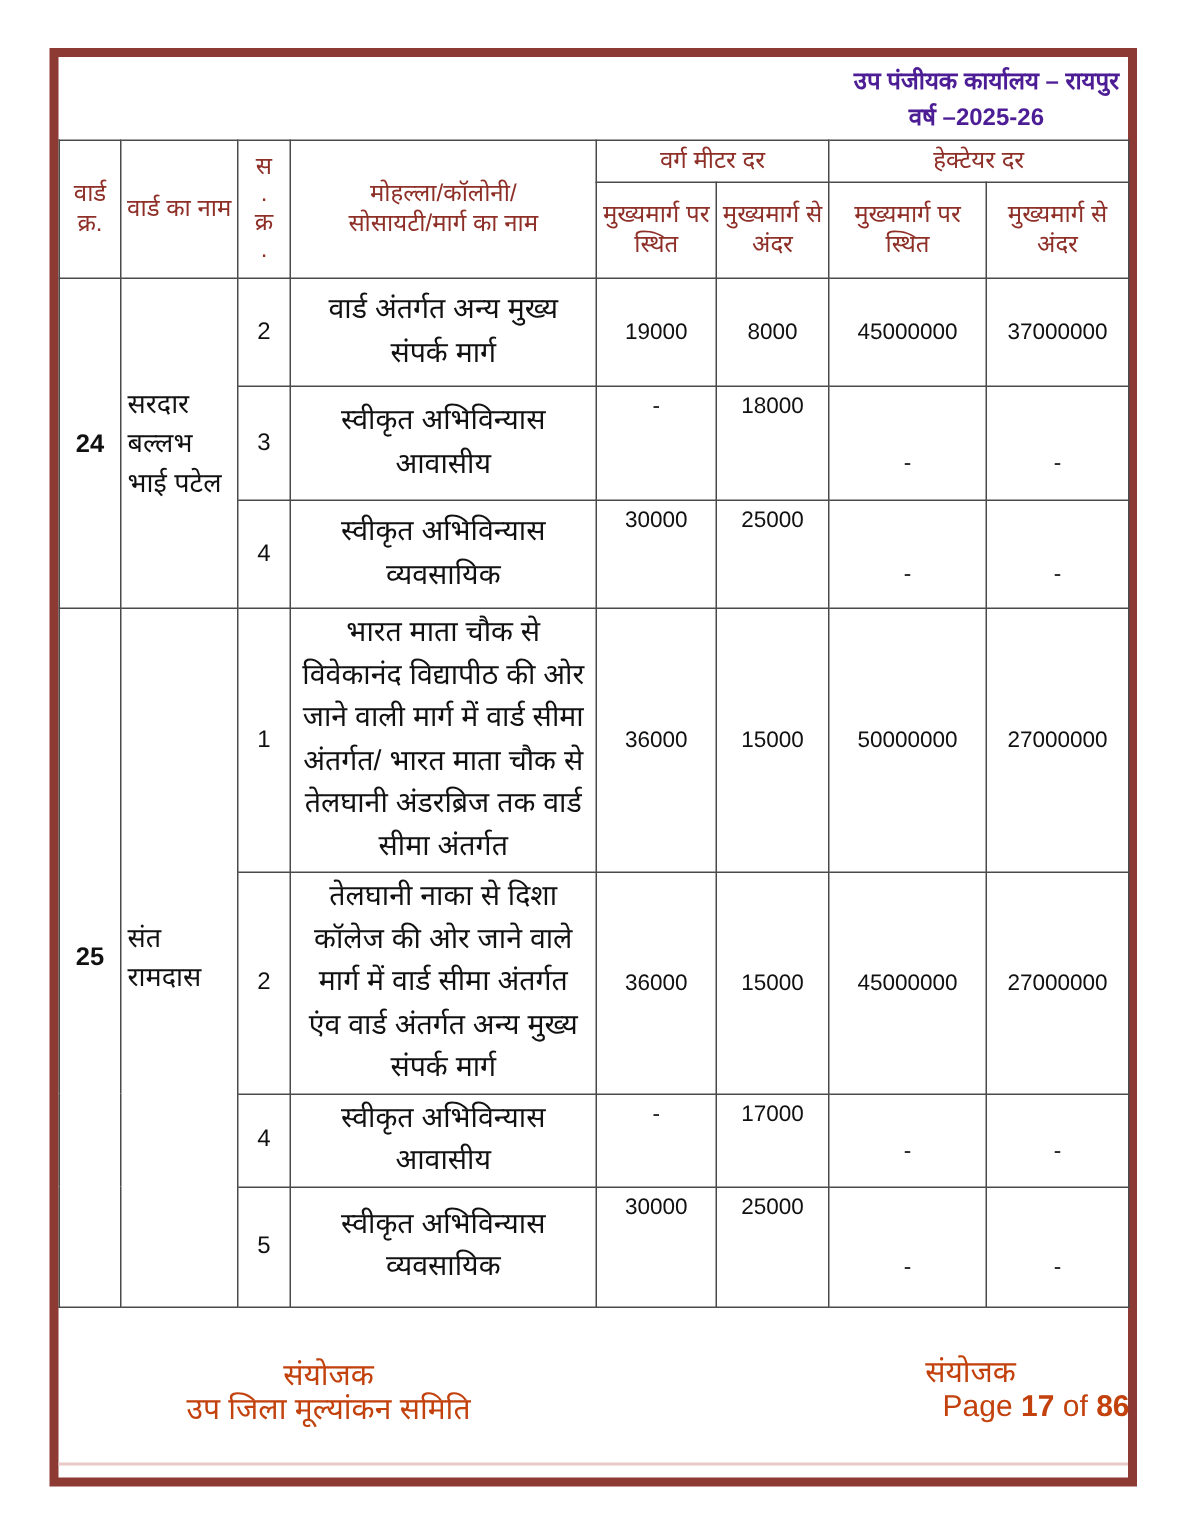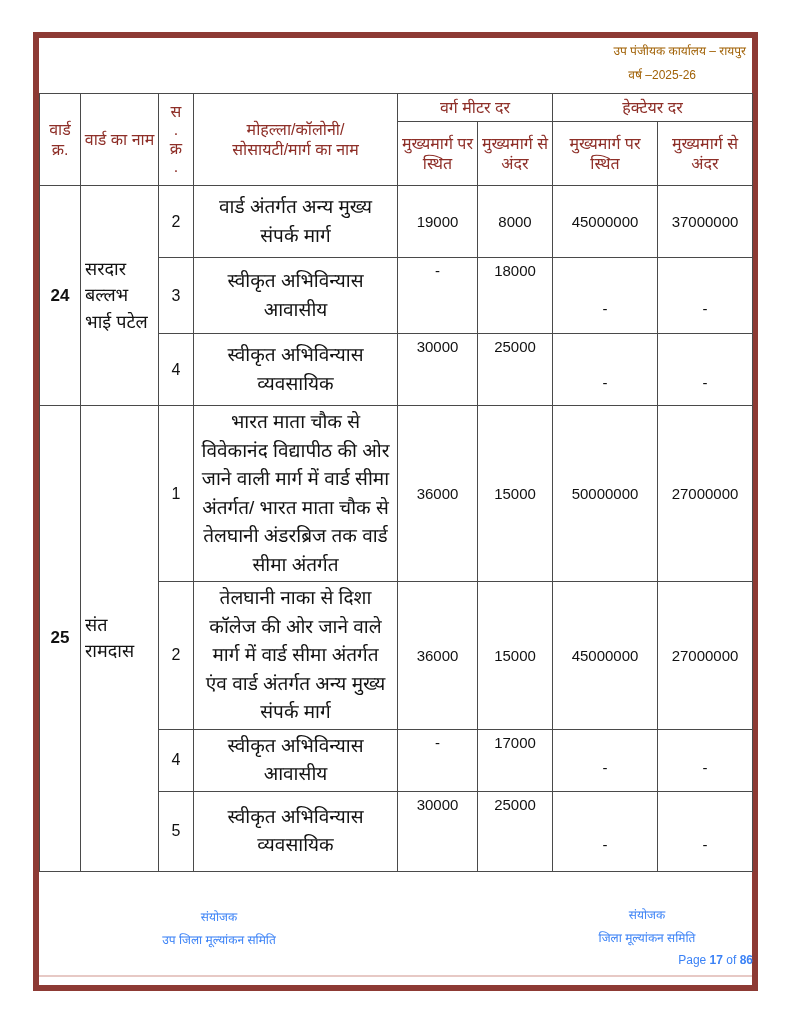--- a/index.html
+++ b/index.html
@@ -9,21 +9,21 @@
     font-family:"Liberation Sans","DejaVu Sans",sans-serif;
     color:#111111;
   }
   .page-frame {
     position:absolute; left:33px; top:32px; width:725px; height:959px;
     border:6px solid #8d3a34; background:#ffffff;
   }
   .frame-inner { position:relative; width:713px; height:947px; }
 
   
-  .hdr-line { position:absolute; right:6px; color:#a16207; font-size:12px; font-weight:normal; white-space:nowrap; }
+  .hdr-line { position:absolute; right:6px; color:#4c1d95; font-size:16px; font-weight:bold; white-space:nowrap; }
   .hdr-line.l1 { top:4px; }
   .hdr-line.l2 { top:28px; right:56px; }
 
   
   table.rates {
     position:absolute; left:0; top:55px; width:713px;
     border-collapse:collapse; table-layout:fixed;
   }
   table.rates th, table.rates td {
     border:1px solid #4a4a4a; overflow:hidden;
@@ -38,21 +38,21 @@
   td.sno { font-size:16px; text-align:center; vertical-align:middle; }
   td.locality { font-size:19px; text-align:center; vertical-align:middle; line-height:1.5; padding:2px 6px; }
   td.num { font-size:15px; text-align:center; }
   td.vm { vertical-align:middle; }
   td.vt { vertical-align:top; padding-top:4px; }
   td.vb { vertical-align:middle; padding-top:26px; }
   td.vb2 { vertical-align:middle; padding-top:14px; }
   .serial-head div { line-height:1.15; }
 
   
-  .footer-block { position:absolute; font-size:12px; line-height:22.5px; color:#3b82f6; }
+  .footer-block { position:absolute; font-size:20px; line-height:22.5px; color:#c2410c; }
   .footer-block.left  { left:55px;  top:868px; width:250px; text-align:center; }
   .footer-block.right { left:500px; top:866px; width:216px; text-align:center; }
   .page-line { text-align:right; padding-right:2px; white-space:nowrap; }
   .page-line b { font-weight:bold; }
   .pink-rule { position:absolute; left:0; top:937px; width:713px; height:2px; background:#e7c9c5; }
 </style>
 </head>
 <body>
 
 <div class="page-frame">
@@ -164,21 +164,20 @@
 
     <div class="pink-rule"></div>
 
     <div class="footer-block left">
       <div>संयोजक</div>
       <div>उप जिला मूल्यांकन समिति</div>
     </div>
 
     <div class="footer-block right">
       <div>संयोजक</div>
-      <div>जिला मूल्यांकन समिति</div>
       <div class="page-line">
         <span>Page</span>
         <b>17</b>
         <span>of</span>
         <b>86</b>
       </div>
     </div>
 
   </div>
 </div>

